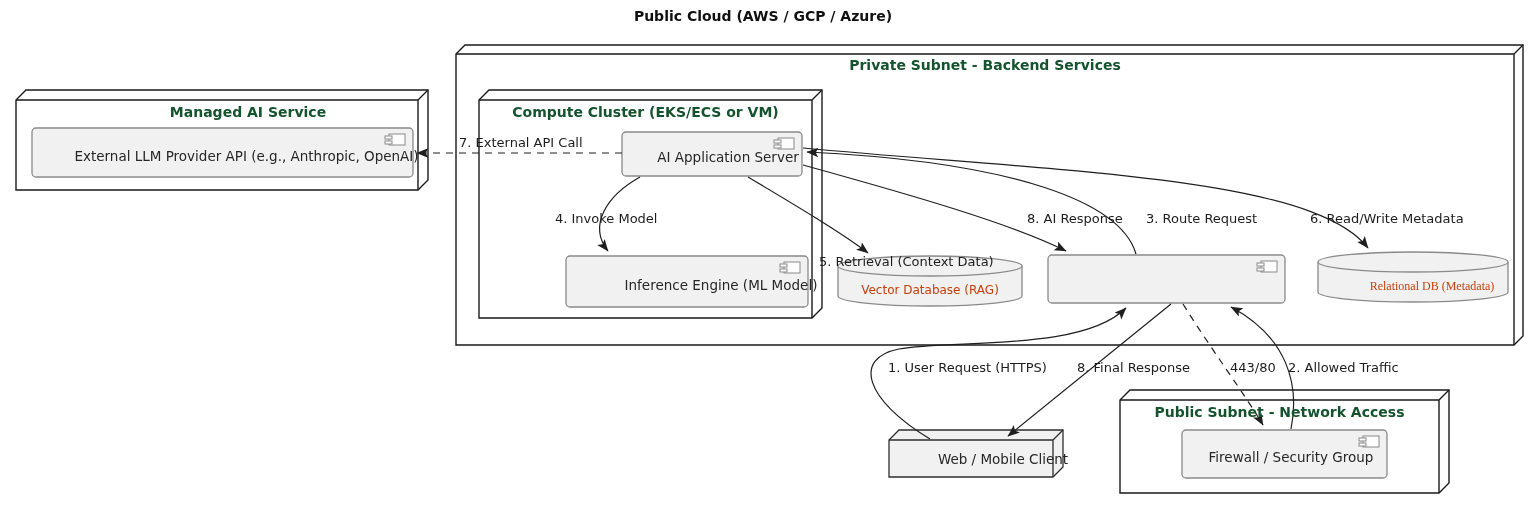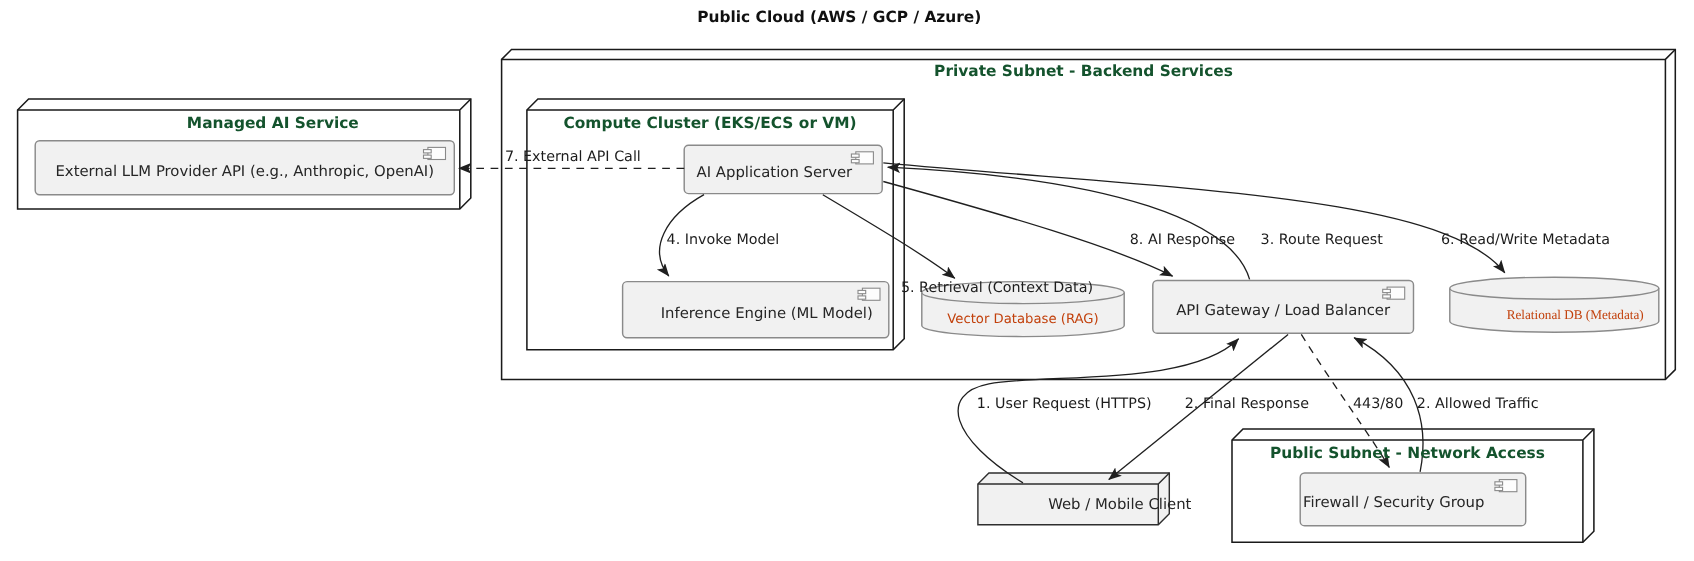--- a/index.html
+++ b/index.html
@@ -4,21 +4,21 @@
 <style>
   html,body{margin:0;padding:0;background:#ffffff;}
   .canvas{position:relative;width:1540px;height:510px;background:#ffffff;
           font-family:"DejaVu Sans",sans-serif;overflow:hidden;}
   .layer{position:absolute;left:0;top:0;}
   .node-title{position:absolute;font-weight:bold;font-size:14px;color:#14532d;
               text-align:center;white-space:nowrap;}
   .main-title{position:absolute;font-weight:bold;font-size:14px;color:#101010;
               text-align:center;white-space:nowrap;}
   .comp-label{position:absolute;display:flex;align-items:center;justify-content:center;
-              font-size:13.5px;color:#262626;text-align:center;white-space:nowrap;}
+              font-size:13.5px;color:#262626;text-align:center;white-space:nowrap;margin-left:24px;}
   .db-label{position:absolute;font-size:12px;color:#c2410c;text-align:center;white-space:nowrap;}
   .edge-label{position:absolute;font-size:13px;color:#1c1c1c;white-space:nowrap;}
 </style>
 </head>
 <body>
 
 <div class="canvas">
 
   <svg class="layer" width="1540" height="510" viewBox="0 0 1540 510">
     <defs>
@@ -126,34 +126,33 @@
   <div class="node-title" style="left:1120px;top:404px;width:319px;">Public Subnet - Network Access</div>
 
   <div class="node-title" style="left:479px;top:104px;width:333px;">Compute Cluster (EKS/ECS or VM)</div>
 
   <div class="comp-label" style="left:32px;top:134px;width:381px;height:43px;">External LLM Provider API (e.g., Anthropic, OpenAI)</div>
 
   <div class="comp-label" style="left:622px;top:138px;width:164px;height:38px;">AI Application Server</div>
 
   <div class="comp-label" style="left:566px;top:262px;width:262px;height:45px;">Inference Engine (ML Model)</div>
 
-  <div class="comp-label" style="left:1048px;top:261px;width:237px;height:42px;">API Gateway / Load Balancer</div>
 
   <div class="comp-label" style="left:1182px;top:436px;width:170px;height:42px;">Firewall / Security Group</div>
 
-  <div class="comp-label" style="left:928px;top:440px;width:180px;height:37px;">Web / Mobile Client</div>
+  <div class="comp-label" style="left:889px;top:440px;width:180px;height:37px;">Web / Mobile Client</div>
 
   <div class="db-label" style="left:838px;top:283px;width:184px;">Vector Database (RAG)</div>
 
   <div class="db-label" style="left:1318px;top:279px;width:228px;font-family:Liberation Serif, serif;">Relational DB (Metadata)</div>
 
   <div class="edge-label" style="left:459px;top:135px;">7. External API Call</div>
-  <div class="edge-label" style="left:606px;top:211px;">4. Invoke Model</div>
+  <div class="edge-label" style="left:555px;top:211px;">4. Invoke Model</div>
   <div class="edge-label" style="left:819px;top:211px;margin-top:43px;">5. Retrieval (Context Data)</div>
   <div class="edge-label" style="left:1027px;top:211px;">8. AI Response</div>
   <div class="edge-label" style="left:1146px;top:211px;">3. Route Request</div>
   <div class="edge-label" style="left:1310px;top:211px;">6. Read/Write Metadata</div>
   <div class="edge-label" style="left:888px;top:360px;">1. User Request (HTTPS)</div>
-  <div class="edge-label" style="left:1077px;top:360px;">2. Final Response</div>
+  <div class="edge-label" style="left:1077px;top:360px;">8. Final Response</div>
   <div class="edge-label" style="left:1230px;top:360px;">443/80</div>
   <div class="edge-label" style="left:1288px;top:360px;">2. Allowed Traffic</div>
 
 </div>
 
 </body></html>

